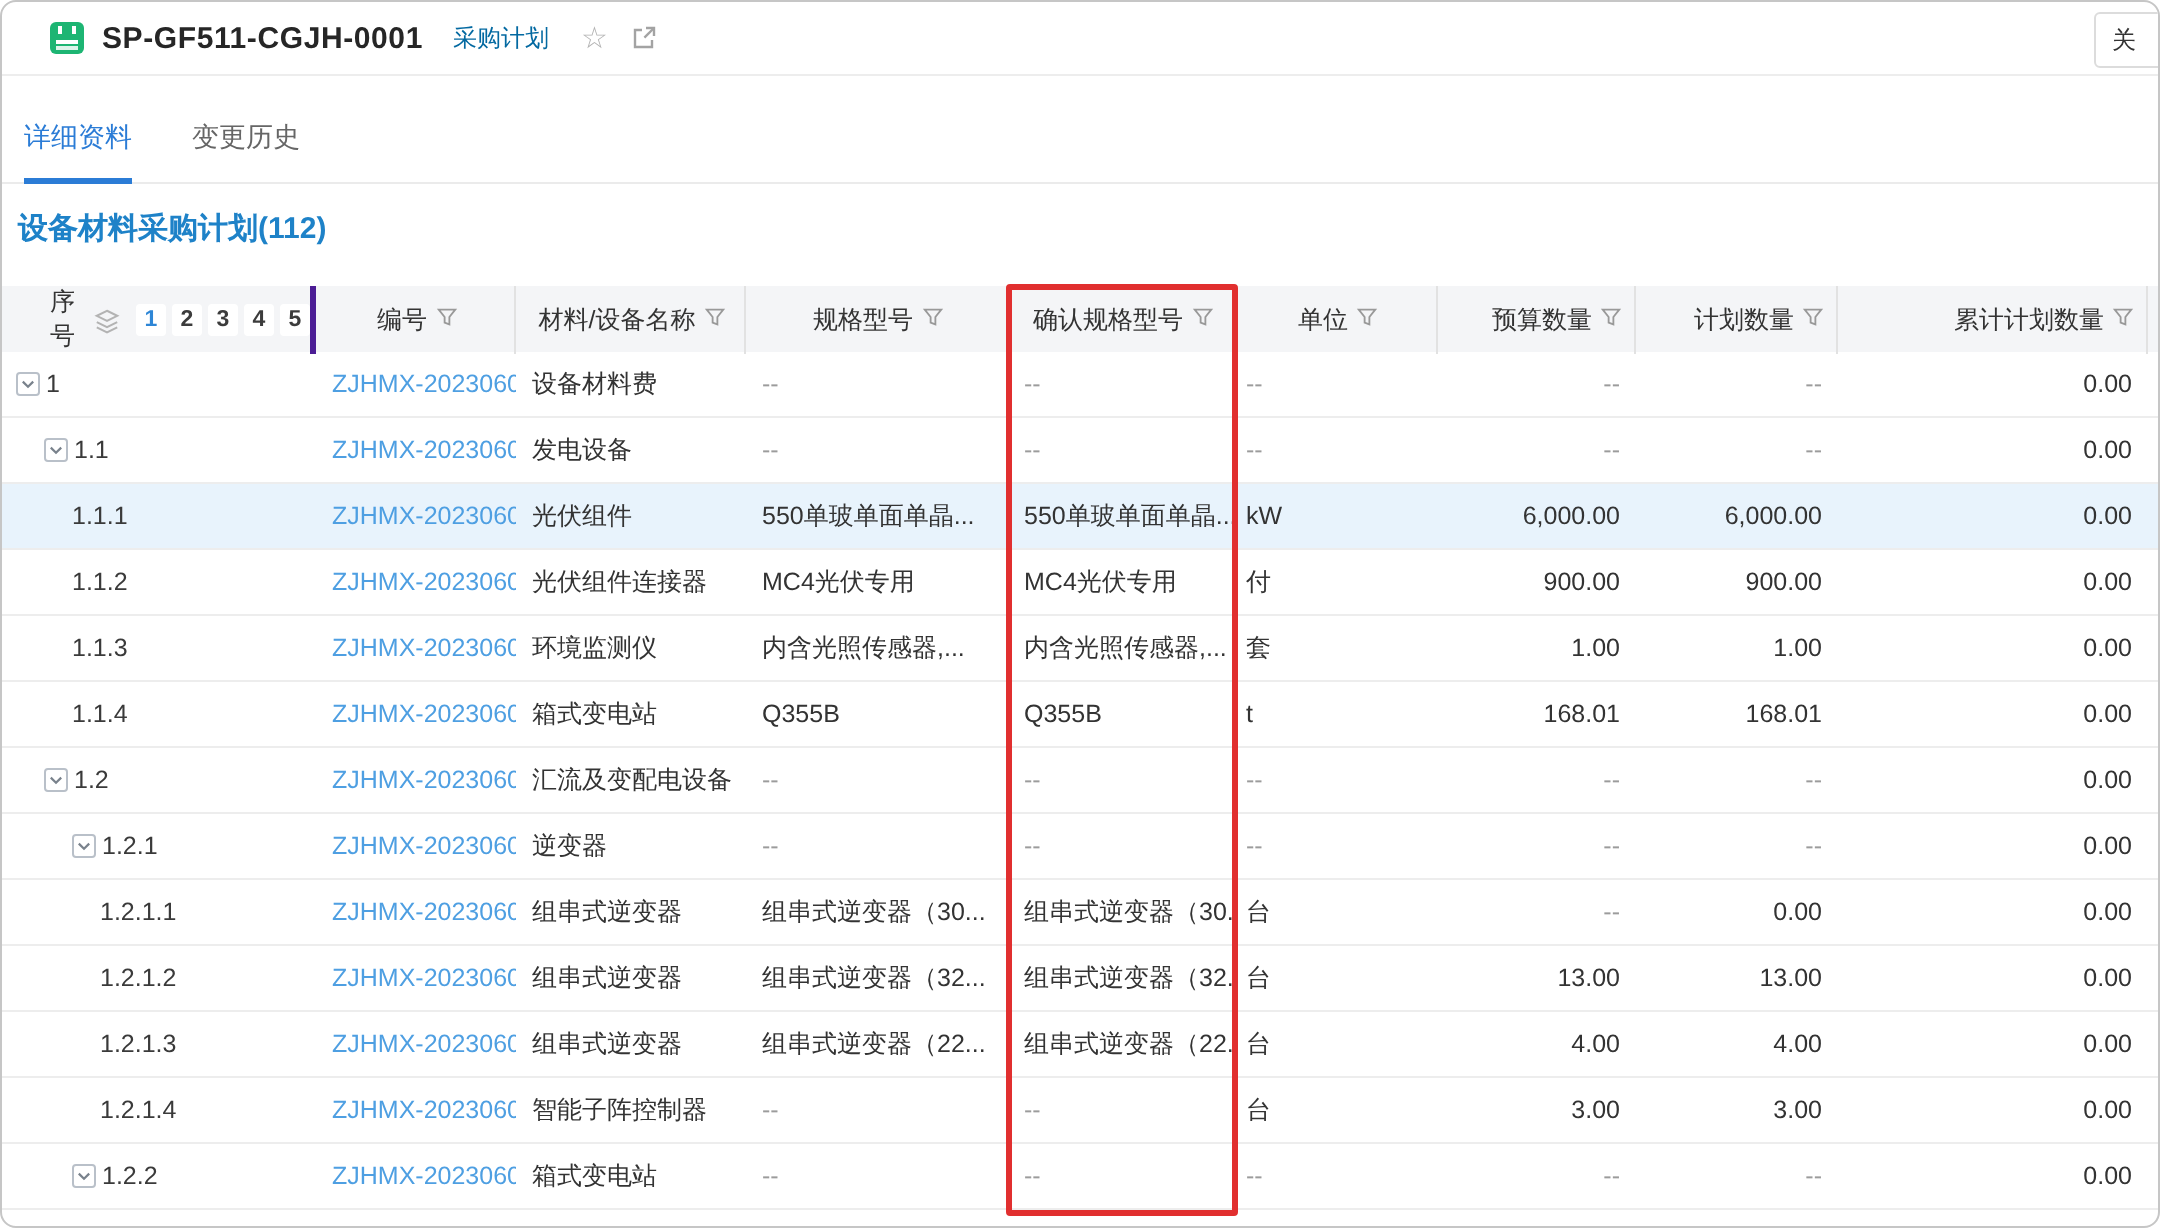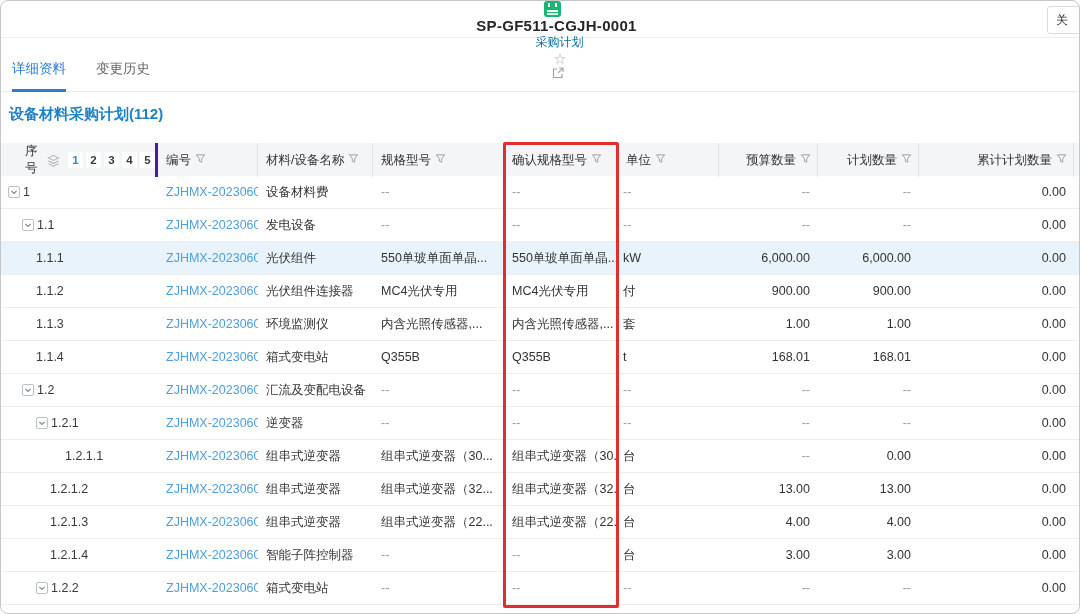--- a/index.html
+++ b/index.html
@@ -3,42 +3,42 @@
 <meta charset="utf-8">
 <style>
   * { box-sizing: border-box; margin: 0; padding: 0; }
   html,body { width:1080px; height:614px; background:#fff; }
   body { font-family:"Liberation Sans","DejaVu Sans",sans-serif; }
   .frame {
     position:relative; width:1080px; height:614px; background:#fff;
     border:1px solid #c6c6c6; border-radius:8px; overflow:hidden;
   }
   
-  .topbar { display:flex; align-items:center; height:37px; padding-left:24px; border-bottom:1px solid #ededed; position:relative;flex-direction:column; }
+  .topbar { display:flex; align-items:center; height:37px; padding-left:24px; border-bottom:1px solid #ededed; position:relative; }
   .doc-icon { position:relative; width:17px; height:16px; background:#1db573; border-radius:3px; flex:0 0 auto; }
   .doc-icon::before { content:""; position:absolute; top:2px; left:4px; width:2px; height:4px; background:#fff; box-shadow:7px 0 0 #fff; }
   .doc-icon::after { content:""; position:absolute; left:3px; top:9px; width:11px; height:2px; background:#fff; box-shadow:0 3px 0 rgba(255,255,255,.85); }
   .win-title { margin-left:9px; font-size:15px; font-weight:700; color:#262626; letter-spacing:.3px; }
   .win-sub { margin-left:15px; font-size:12px; color:#0369a1; }
   .star { margin-left:16px; font-size:15px; color:#b3b3b3; line-height:1; cursor:pointer; }
   .share { margin-left:11px; display:flex; align-items:center; cursor:pointer; }
   .close-btn { position:absolute; top:5px; right:-8px; width:40px; height:28px; border:1px solid #dcdcdc; border-radius:3px; background:#fff; font-size:12px; color:#333; text-align:left; padding-left:8px; cursor:pointer; }
   
   .tabs { display:flex; gap:30px; padding-left:11px; height:54px; align-items:flex-end; border-bottom:1px solid #ebebeb; }
   .tab { font-size:13.5px; color:#666; padding-bottom:13px; cursor:pointer; }
   .tab.active { color:#2b7cd6; padding-bottom:11px; border-bottom:3px solid #2b7cd6; margin-bottom:-1px; }
   
   .section-title { padding:13px 8px 0 8px; height:51px; font-size:15px; font-weight:700; color:#1e82c8; }
   .section-title .count { font-weight:700; }
   
   .grid-cols { display:grid; grid-template-columns:157px 100px 115px 131px 114px 101px 99px 101px 155px 1fr; }
   .thead { height:33px; background:#f4f5f7; align-items:stretch; font-size:12.5px; color:#333; }
   .th { display:flex; align-items:center; padding:0 6px 0 8px; border-right:1px solid #e2e2e2; gap:4px; overflow:hidden; white-space:nowrap; }
   .th:last-child { border-right:none; }
-  .th.left { justify-content:flex-start; }
+  .th.left { justify-content:center; }
   .th.right { justify-content:flex-end; }
   .th-seq { display:flex; align-items:center; gap:6px; padding-left:24px; border-right:3px solid #4c1d95; }
   .lvl-group { display:flex; gap:3px; margin-left:2px; }
   .lvl-btn { width:15px; height:16px; background:#fff; border-radius:2px; display:flex; align-items:center; justify-content:center; font-size:11.5px; font-weight:700; color:#3c3c3c; cursor:pointer; }
   .lvl-btn.active { color:#2e86d6; }
   .tbody .tr { height:33px; align-items:center; border-bottom:1px solid #ededed; font-size:12.5px; color:#333; background:#fff; cursor:default; }
   .tr.selected { background:#e8f3fc; }
   .td { padding:0 8px; white-space:nowrap; overflow:hidden; }
   .c-seq { display:flex; align-items:center; gap:3px; padding:0; }
   .expander { display:inline-flex; line-height:0; cursor:pointer; }
@@ -283,21 +283,21 @@
     <div class="td c-name">逆变器</div>
     <div class="td c-spec muted">--</div>
     <div class="td c-confirm muted">--</div>
     <div class="td c-unit muted">--</div>
     <div class="td num c-budget muted">--</div>
     <div class="td num c-plan muted">--</div>
     <div class="td num c-cum">0.00</div>
     <div class="td"></div>
   </div>
       <div class="tr grid-cols">
-    <div class="td c-seq" style="padding-left: 64px;">
+    <div class="td c-seq" style="padding-left: 49px;">
 
       <span class="seq-text">1.2.1.1</span>
     </div>
     <div class="td c-code"><a href="#">ZJHMX-20230606...</a></div>
     <div class="td c-name">组串式逆变器</div>
     <div class="td c-spec">组串式逆变器（30...</div>
     <div class="td c-confirm">组串式逆变器（30...</div>
     <div class="td c-unit">台</div>
     <div class="td num c-budget muted">--</div>
     <div class="td num c-plan">0.00</div>

